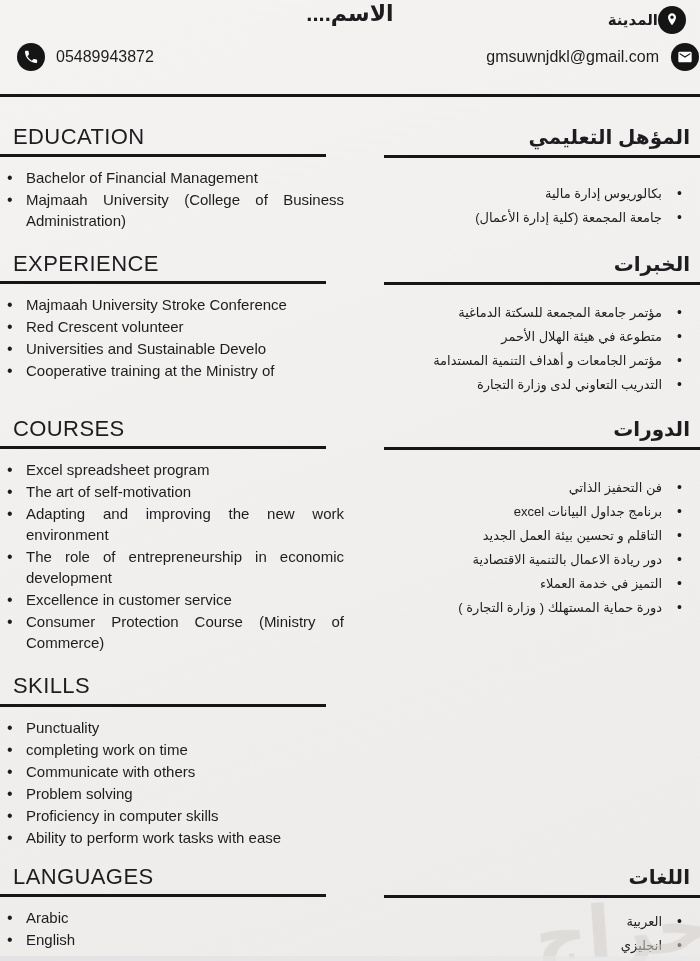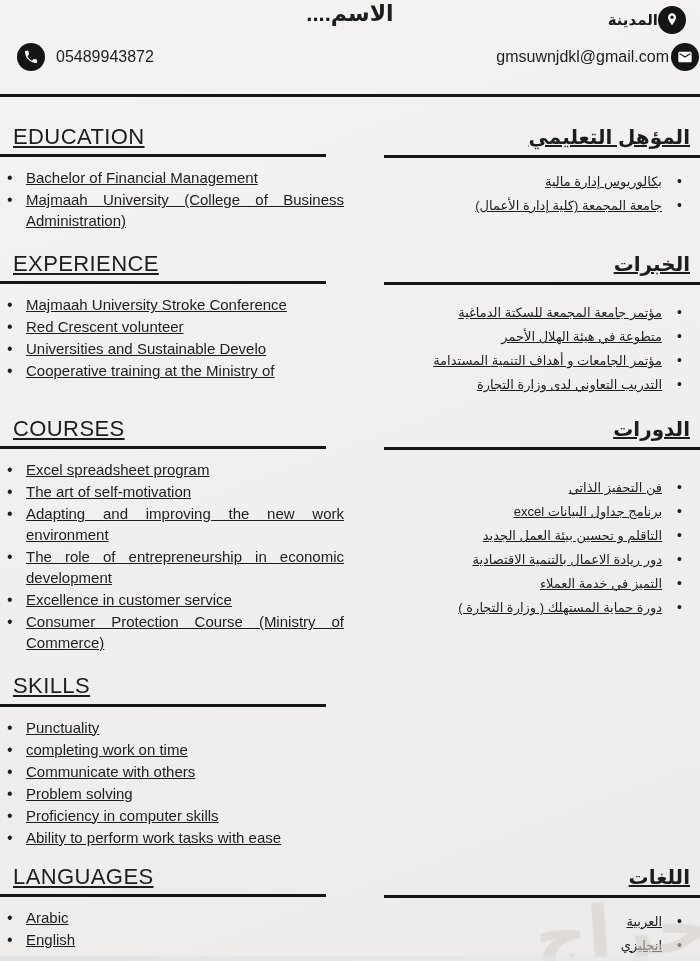--- a/index.html
+++ b/index.html
@@ -14,29 +14,29 @@
   
   .hdr{position:relative;height:94px;border-bottom:3px solid #161616;}
   .name{
     position:absolute;top:1px;left:0;width:100%;
     text-align:center;font-size:22px;font-weight:600;direction:rtl;
     letter-spacing:.2px;
   }
   .contact{position:absolute;display:flex;align-items:center;}
   .city{top:6px;right:14px;font-size:15px;font-weight:600;}
   .phone{top:43px;left:17px;gap:11px;font-size:16px;}
-  .email{top:43px;right:1px;gap:2px;font-size:16px;}
+  .email{top:43px;right:1px;gap:12px;font-size:16px;}
   .cicon{
     width:28px;height:28px;border-radius:50%;background:#151515;
     display:flex;align-items:center;justify-content:center;flex:0 0 auto;
   }
   .cicon svg{width:16px;height:16px;fill:#ffffff;}
   
   main{display:block;}
-  .srow{display:flex;text-decoration:underline;}
+  .srow{display:flex;}
   .col{box-sizing:border-box;}
   .col.en{width:354px;}
   .col.ar{width:346px;direction:rtl;}
   .h-en{
     margin:20px 0 0 0;font-size:22px;font-weight:400;letter-spacing:.4px;
     padding:0 0 5px 13px;border-bottom:3px solid #161616;
     width:326px;box-sizing:border-box;line-height:1.1;
   }
   .srow.education .h-en{margin-top:28px;}
   .h-ar{
@@ -52,21 +52,21 @@
     font-size:15px;line-height:21px;margin-bottom:1px;
     text-align:justify;
   }
   .col.en li::before{content:"\2022";position:absolute;left:7px;top:0;font-size:16px;}
   .col.ar ul{padding-right:12px;}
   .col.ar li{
     position:relative;padding-right:26px;padding-left:8px;
     font-size:13px;line-height:23px;margin-bottom:1px;text-align:right;
   }
   .col.ar li::before{content:"\2022";position:absolute;right:6px;top:0;font-size:14px;}
-  .srow.education .col.ar ul{margin-top:12px;}
+  .srow.education .col.ar ul{margin-top:24px;}
   .srow.experience .col.ar ul{margin-top:16px;}
   .srow.courses .col.ar ul{margin-top:26px;}
   .srow.courses .col.ar li{line-height:23px;margin-bottom:1px;}
   .srow.skills .col.ar ul{margin-top:14px;}
   .srow.skills .col.ar li{line-height:22px;}
   .srow.languages .h-en,.srow.languages .h-ar{margin-top:16px;}
   .srow.languages .col.ar ul{margin-top:12px;}
   
   .watermark{
     position:absolute;bottom:-12px;right:-8px;

